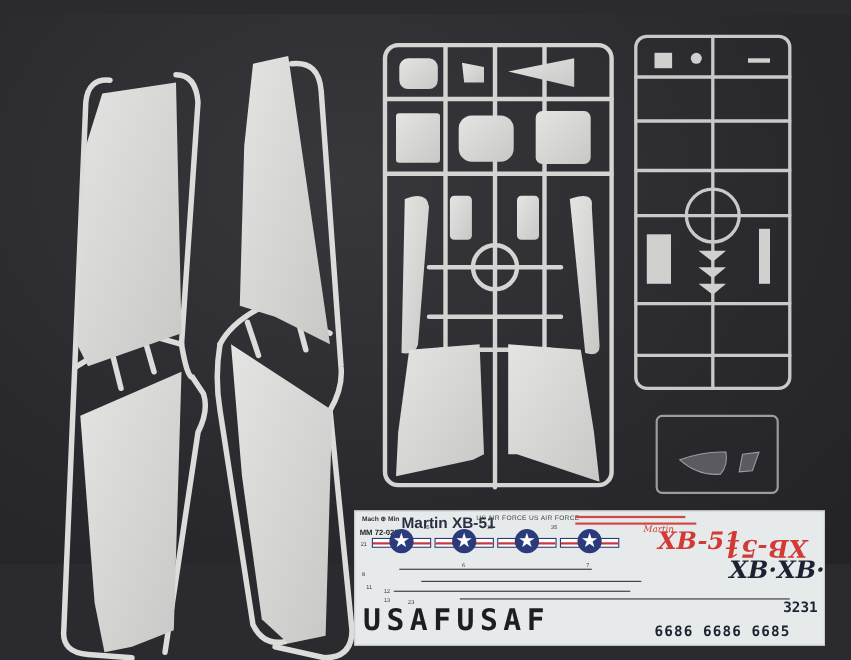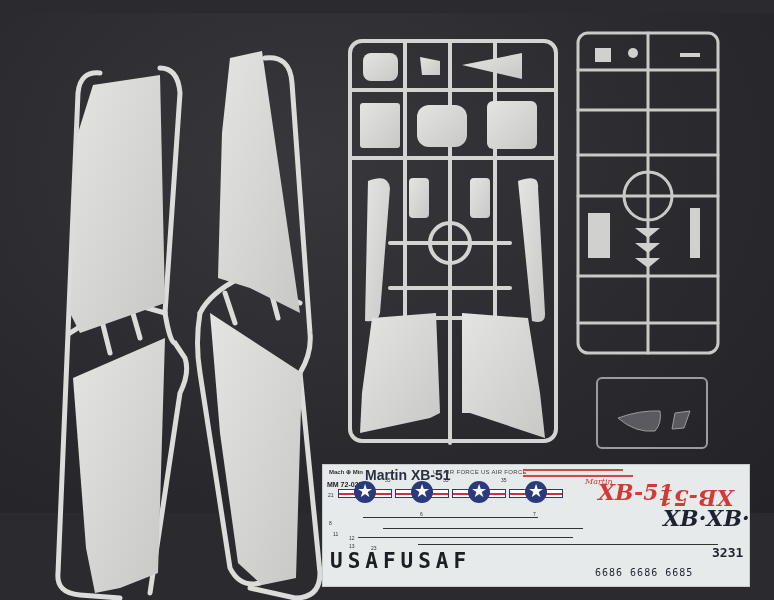--- a/index.html
+++ b/index.html
@@ -5,22 +5,22 @@
   html,body{margin:0;padding:0;}
   body{width:774px;height:600px;overflow:hidden;background:#2b2b2f;font-family:"Liberation Sans",sans-serif;position:relative;}
   .scene{position:absolute;left:0;top:0;width:774px;height:500px;
     background:radial-gradient(ellipse at 40% 30%,#38383c 0%,#2a2a2e 60%,#232327 100%);margin-top:13px;}
   svg{position:absolute;left:0;top:0;}
   .decal{position:absolute;left:322px;top:451px;width:428px;height:123px;background:#e6eaea;border:1px solid #c9cccc;box-sizing:border-box;overflow:hidden;}
   .decal .logo{position:absolute;left:6px;top:3px;font-size:6px;font-weight:bold;color:#333;}
   .decal .kitcode{position:absolute;left:4px;top:16px;font-size:7px;font-weight:bold;color:#222;}
   .decal .title{position:absolute;left:42px;top:2px;font-size:14px;font-weight:bold;color:#2a2f44;}
   .decal .usaf-small{position:absolute;left:110px;top:4px;font-size:6px;color:#444;letter-spacing:.3px;}
-  .decal .stencil{position:absolute;left:7px;top:84px;font-size:21px;font-weight:bold;color:#1b1e22;letter-spacing:5px;font-family:"DejaVu Sans Mono",monospace;}
-  .decal .serials{position:absolute;left:272px;top:102px;font-size:10px;font-weight:normal;color:#1e2230;letter-spacing:1px;font-family:"DejaVu Sans Mono",monospace;}
+  .decal .stencil{position:absolute;left:7px;top:84px;font-size:27px;font-weight:bold;color:#1b1e22;letter-spacing:5px;font-family:"DejaVu Sans Mono",monospace;}
+  .decal .serials{position:absolute;left:272px;top:102px;font-size:13px;font-weight:bold;color:#1e2230;letter-spacing:1px;font-family:"DejaVu Sans Mono",monospace;}
   .decal .serial-single{position:absolute;left:389px;top:80px;font-size:13px;font-weight:bold;color:#1e2230;font-family:"DejaVu Sans Mono",monospace;}
   .decal .red-xb{position:absolute;left:275px;top:14px;font-size:22px;font-weight:bold;font-style:italic;color:#d23a36;font-family:"DejaVu Serif",serif;}
   .decal .red-xb-flip{position:absolute;left:335px;top:20px;font-size:22px;font-weight:bold;font-style:italic;color:#d23a36;font-family:"DejaVu Serif",serif;transform:rotate(180deg);}
   .decal .blue-xb{position:absolute;left:340px;top:40px;font-size:22px;font-weight:bold;font-style:italic;color:#1d2233;font-family:"DejaVu Serif",serif;}
   .decal .martin-script{position:absolute;left:262px;top:12px;font-size:8px;font-style:italic;color:#d23a36;font-family:"DejaVu Serif",serif;}
   .num{position:absolute;font-size:5px;color:#333;}
   .roundel{position:absolute;width:54px;height:20px;top:18px;}
   .roundel .bar{position:absolute;left:0;top:6px;width:54px;height:9px;background:#fff;border:1px solid #2a3a7a;box-sizing:border-box;}
   .roundel .bar::after{content:"";position:absolute;left:0;right:0;top:3px;height:2px;background:#c8343a;}
   .roundel .disc{position:absolute;left:16px;top:-2px;width:22px;height:22px;border-radius:50%;background:#2a3a7a;}

